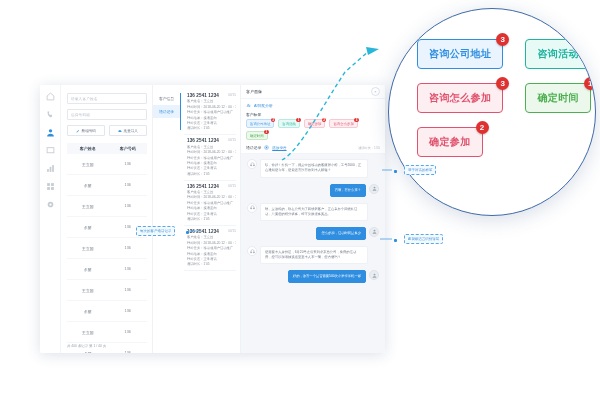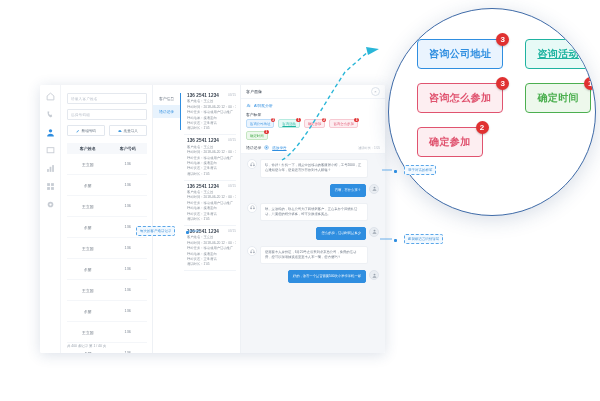--- a/index.html
+++ b/index.html
@@ -101,21 +101,21 @@
   .tagm{
     position:relative;border-radius:2px;padding:1.6px 3px;font-size:3.4px;
     border:1px solid;white-space:nowrap;
   }
   .tagm .bd{
     position:absolute;right:-2px;top:-2.5px;width:4.6px;height:4.6px;border-radius:50%;
     background:#e03131;color:#fff;font-size:3px;display:flex;align-items:center;justify-content:center;
     font-weight:bold;
   }
   .t-blue{background:#eaf4fe;border-color:#bcdcf8;color:#2f8ee0;}
-  .t-cyan{background:#e7faf6;border-color:#b6ebe0;color:#1fb3a0;text-decoration:underline;}
+  .t-cyan{background:#e7faf6;border-color:#b6ebe0;color:#1fb3a0;}
   .t-pink{background:#fdeef1;border-color:#f7c9d2;color:#e0536f;}
   .t-green{background:#edf8ec;border-color:#c5e6c2;color:#4caf50;}
   .rec-t{display:flex;align-items:center;gap:3px;padding:2px 5px 3px 5px;border-bottom:1px solid #f1f4f8;}
   .rec-t .lb{font-size:3.8px;color:#3d4754;}
   .rec-t .pl{font-size:3.6px;color:#2f8ee0;text-decoration:underline;}
   .rec-t .pl-ic{width:5px;height:5px;color:#2f8ee0;}
   .rec-t .dur{margin-left:auto;font-size:3.2px;color:#b3bac4;}
 
   .chat{flex:1;background:#f4f6f9;padding:5px 6px;overflow:hidden;}
   .msg{display:flex;align-items:flex-start;gap:3px;margin-bottom:6px;}

